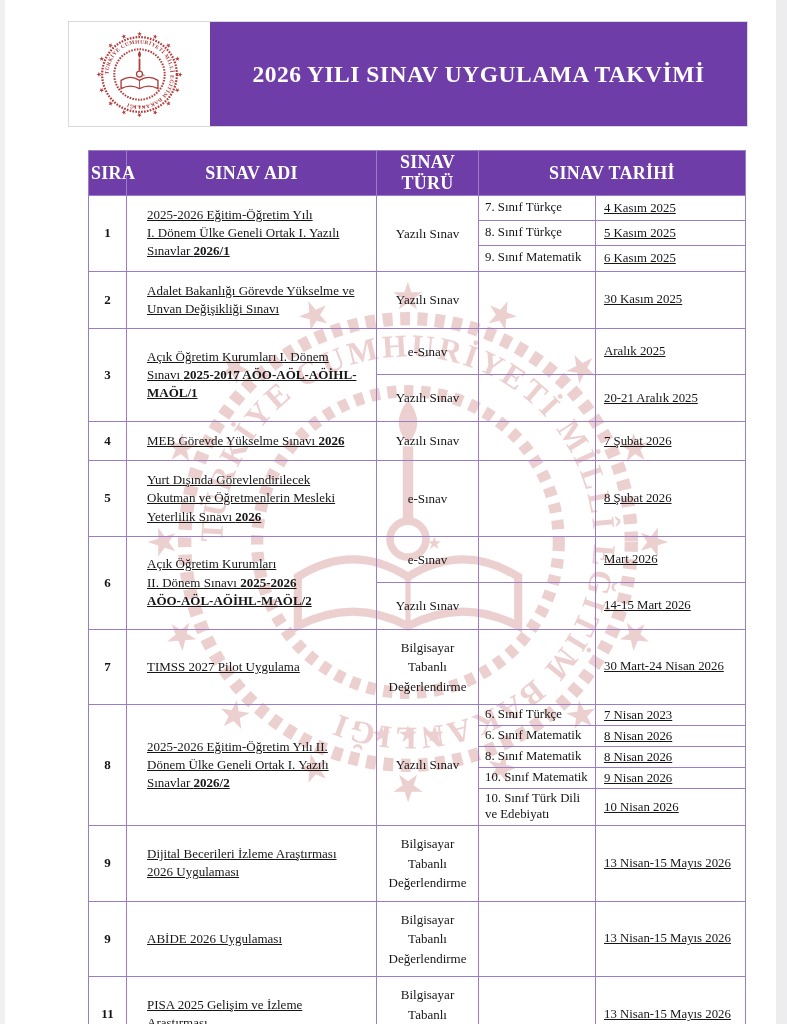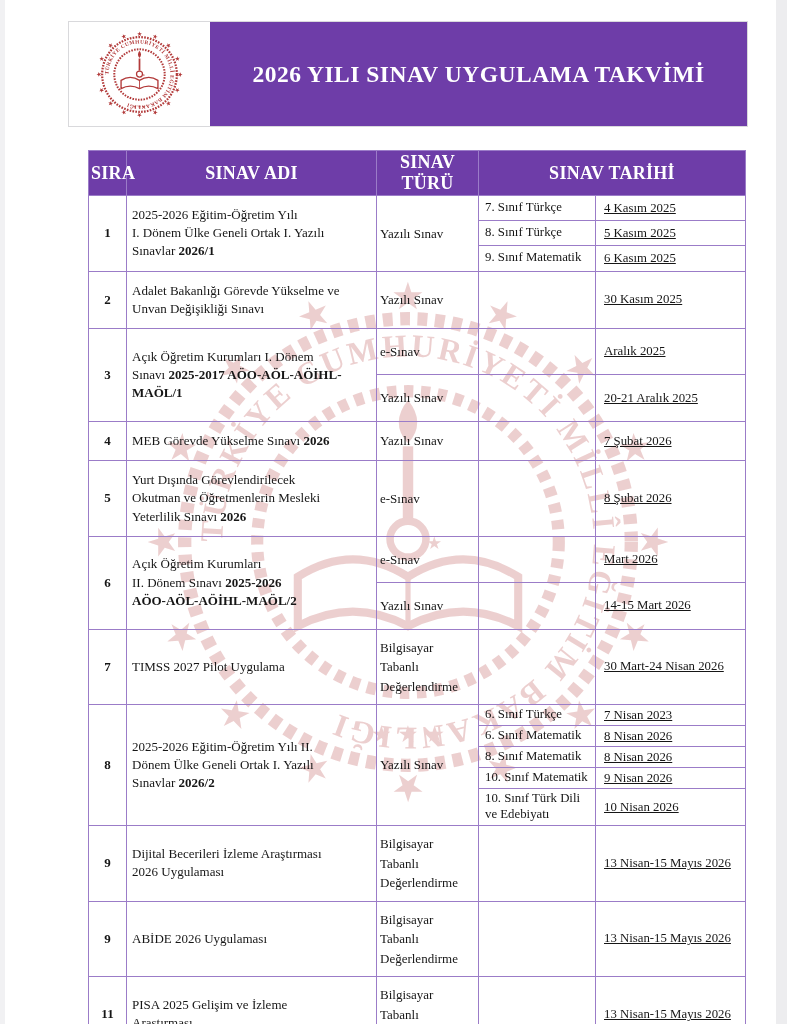--- a/index.html
+++ b/index.html
@@ -21,23 +21,23 @@
     color:#d89c9c;opacity:.48;z-index:0;pointer-events:none;}
 
   
   table{position:absolute;left:88px;top:150px;width:657px;border-collapse:collapse;
     z-index:1;background:transparent;table-layout:fixed;}
   th,td{border:1px solid #9b7cc8;box-sizing:border-box;}
   th{background:#6e3da8;color:#ffffff;font-weight:bold;font-size:18px;height:45px;
     letter-spacing:.3px;padding:0 2px;}
   td{font-size:13px;color:#161616;vertical-align:middle;background:transparent;}
   .c-sira{text-align:center;font-weight:bold;}
-  .c-name{padding:10px 5px 10px 5px;white-space:pre-line;line-height:1.4;}
+  .c-name{padding:10px 5px 10px 20px;white-space:pre-line;line-height:1.4;text-decoration:underline;}
   .c-name .b{font-weight:bold;}
-  .c-type{padding:8px 3px;line-height:1.5;margin-top:40px;}
+  .c-type{text-align:center;padding:8px 3px;line-height:1.5;margin-top:40px;}
   .c-type.tall{padding:13px 3px;}
   .c-subject{padding:5px 2px 5px 6px;white-space:pre-line;font-size:12.8px;line-height:1.25;}
   .c-date{padding:5px 2px 5px 8px;white-space:nowrap;font-size:12.8px;text-decoration:underline;}
   .mid{padding-top:4px;padding-bottom:4px;}
   .tight{padding-top:2px;padding-bottom:2px;margin-left:14px;}
 </style>
 </head>
 <body>
 
 <div class="page">

